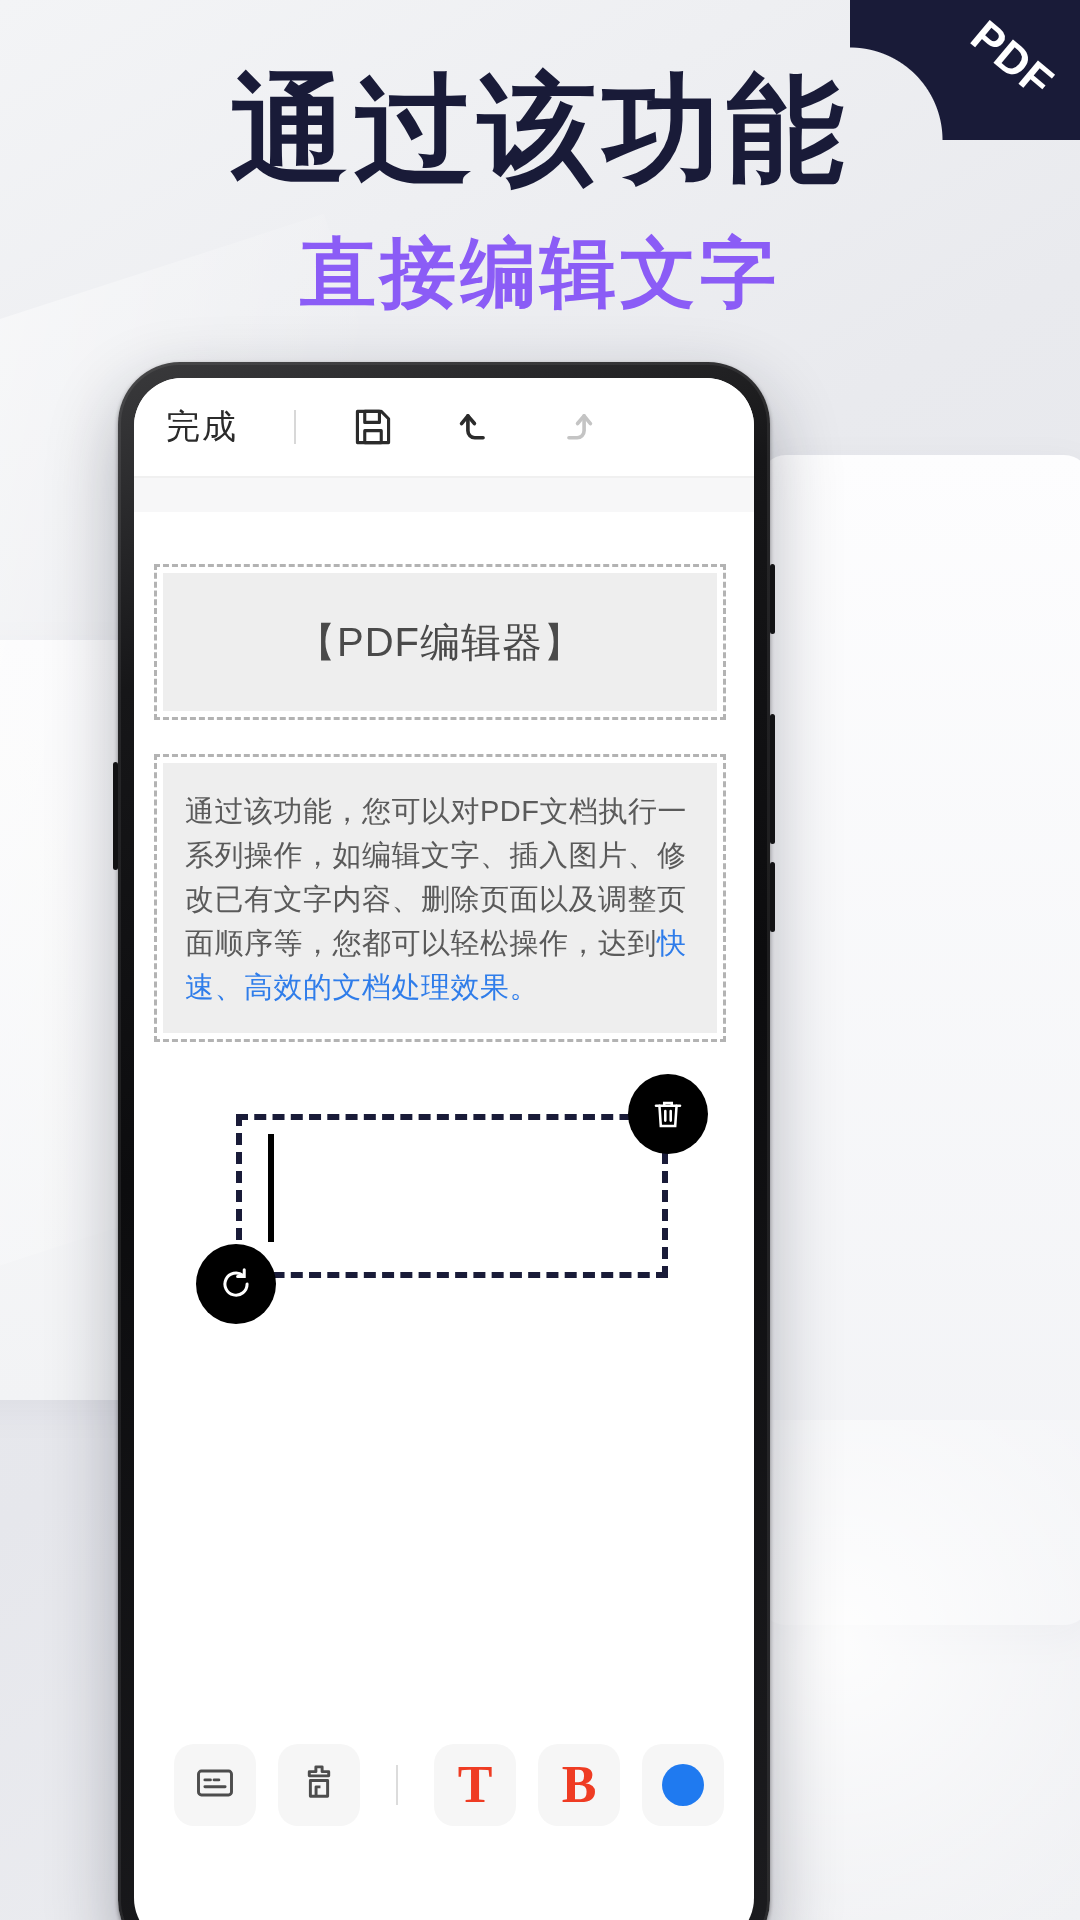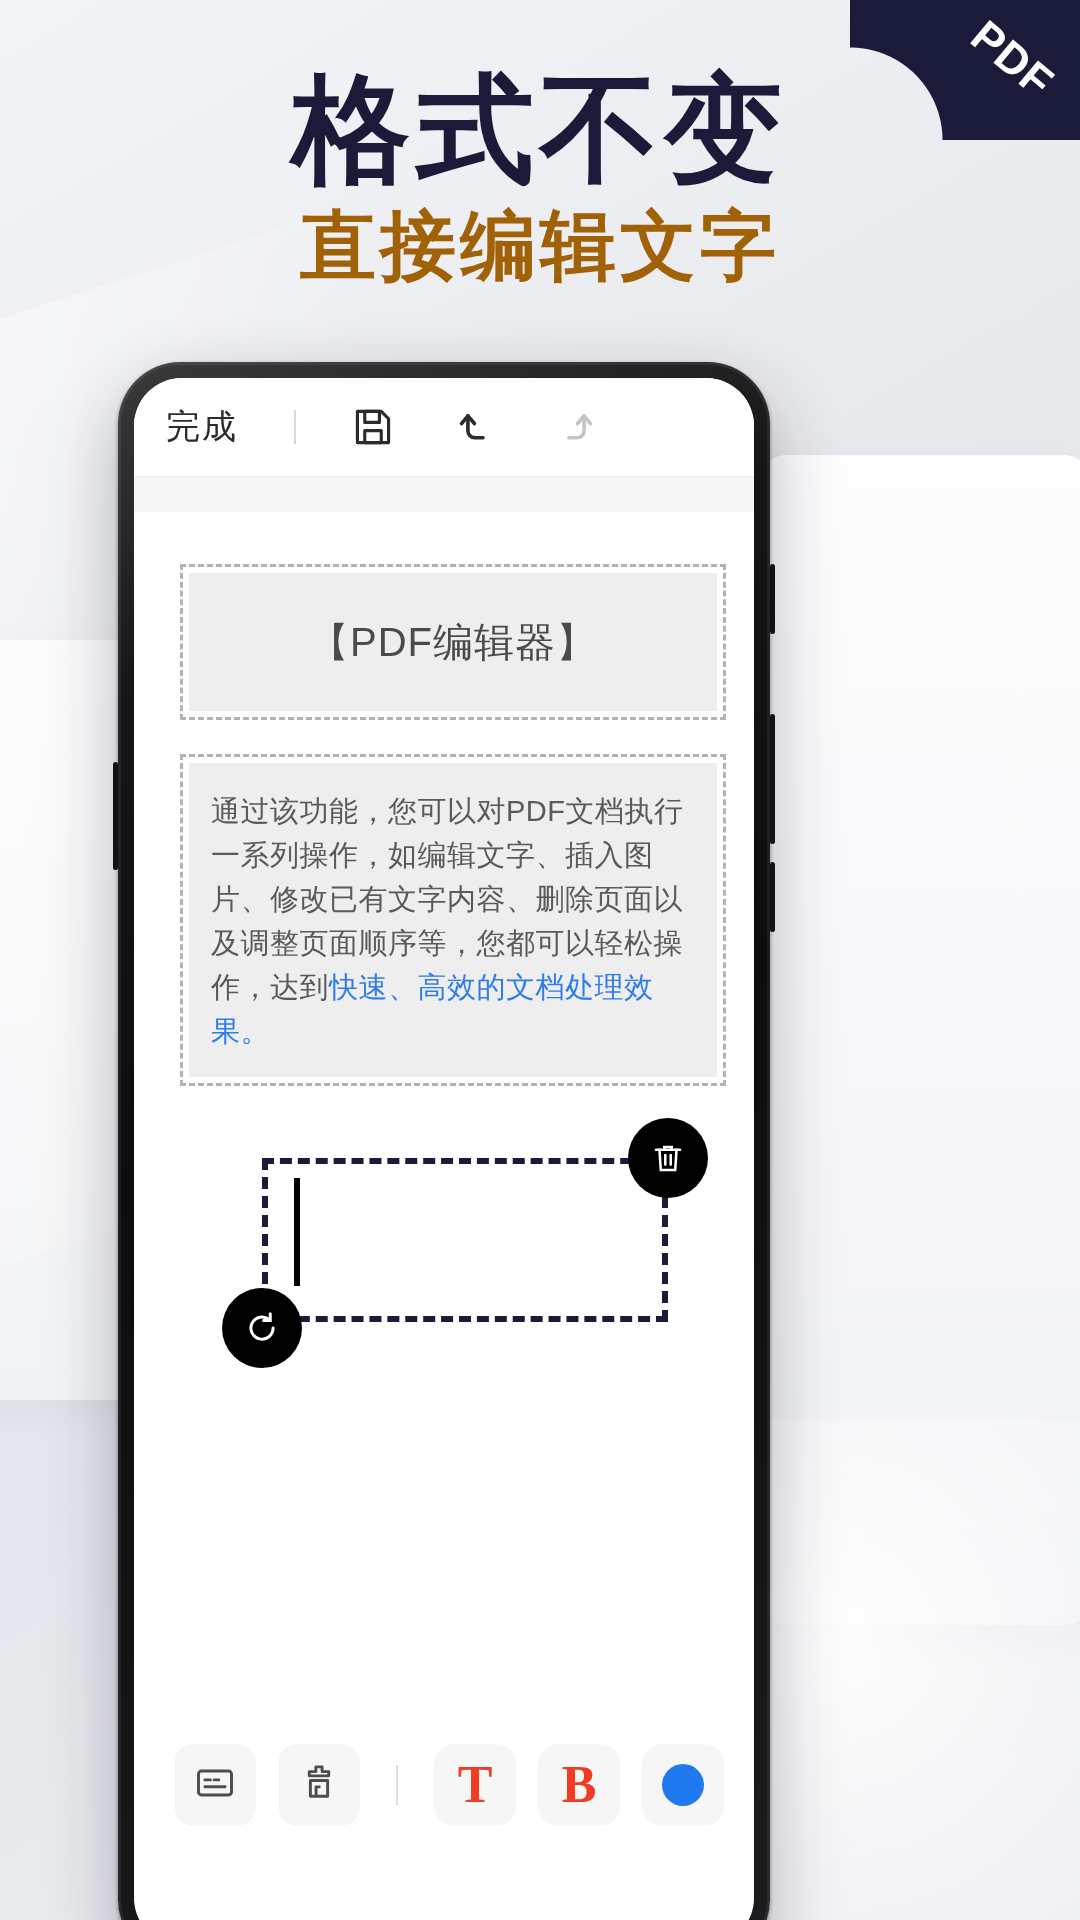--- a/index.html
+++ b/index.html
@@ -76,25 +76,25 @@
   }
   .headline .main {
     font-family: "DejaVu Sans", "Liberation Sans", sans-serif;
     font-size: 118px;
     font-weight: 900;
     color: #191b38;
     letter-spacing: 6px;
     line-height: 1.0;
   }
   .headline .sub {
-    margin-top: 20px;
+    margin-top: 47px;
     font-family: "DejaVu Sans", "Liberation Sans", sans-serif;
     font-size: 76px;
     font-weight: 900;
-    color: #a16207;
+    color: #8b5cf6;
     letter-spacing: 4px;
     line-height: 1.0;
   }
 
   
   .phone {
     position: absolute;
     left: 118px; top: 362px;
     width: 652px; height: 1600px;
     border-radius: 62px;
@@ -154,21 +154,21 @@
   }
   .tb-icon svg { display:block; }
   .toolbar-underline {
     height: 2px; background: #f0f0f0; width: 100%;
   }
   .page-gap { height: 34px; background: #f7f7f8; }
 
   
   .doc {
     background: #ffffff;
-    padding: 52px 28px 0 46px;
+    padding: 52px 28px 0 20px;
   }
   .field {
     position: relative;
     border: 3px dashed #b3b3b3;
     padding: 6px;
     margin-bottom: 34px;
   }
   .field-inner {
     background: #eeeeee;
   }
@@ -259,21 +259,21 @@
 <div class="bg-card right"></div>
 <div class="bg-sheen"></div>
 <div class="bg-sheen2"></div>
 
 <div class="pdf-badge">
   <div class="blob"></div>
   <div class="label">PDF</div>
 </div>
 
 <div class="headline">
-  <div class="main">格式不变</div>
+  <div class="main">通过该功能</div>
   <div class="sub">直接编辑文字</div>
 </div>
 
 <div class="phone">
   <div class="side-btn vol-up"></div>
   <div class="side-btn right-1"></div>
   <div class="side-btn right-2"></div>
   <div class="side-btn right-3"></div>
 
   <div class="phone-screen">

